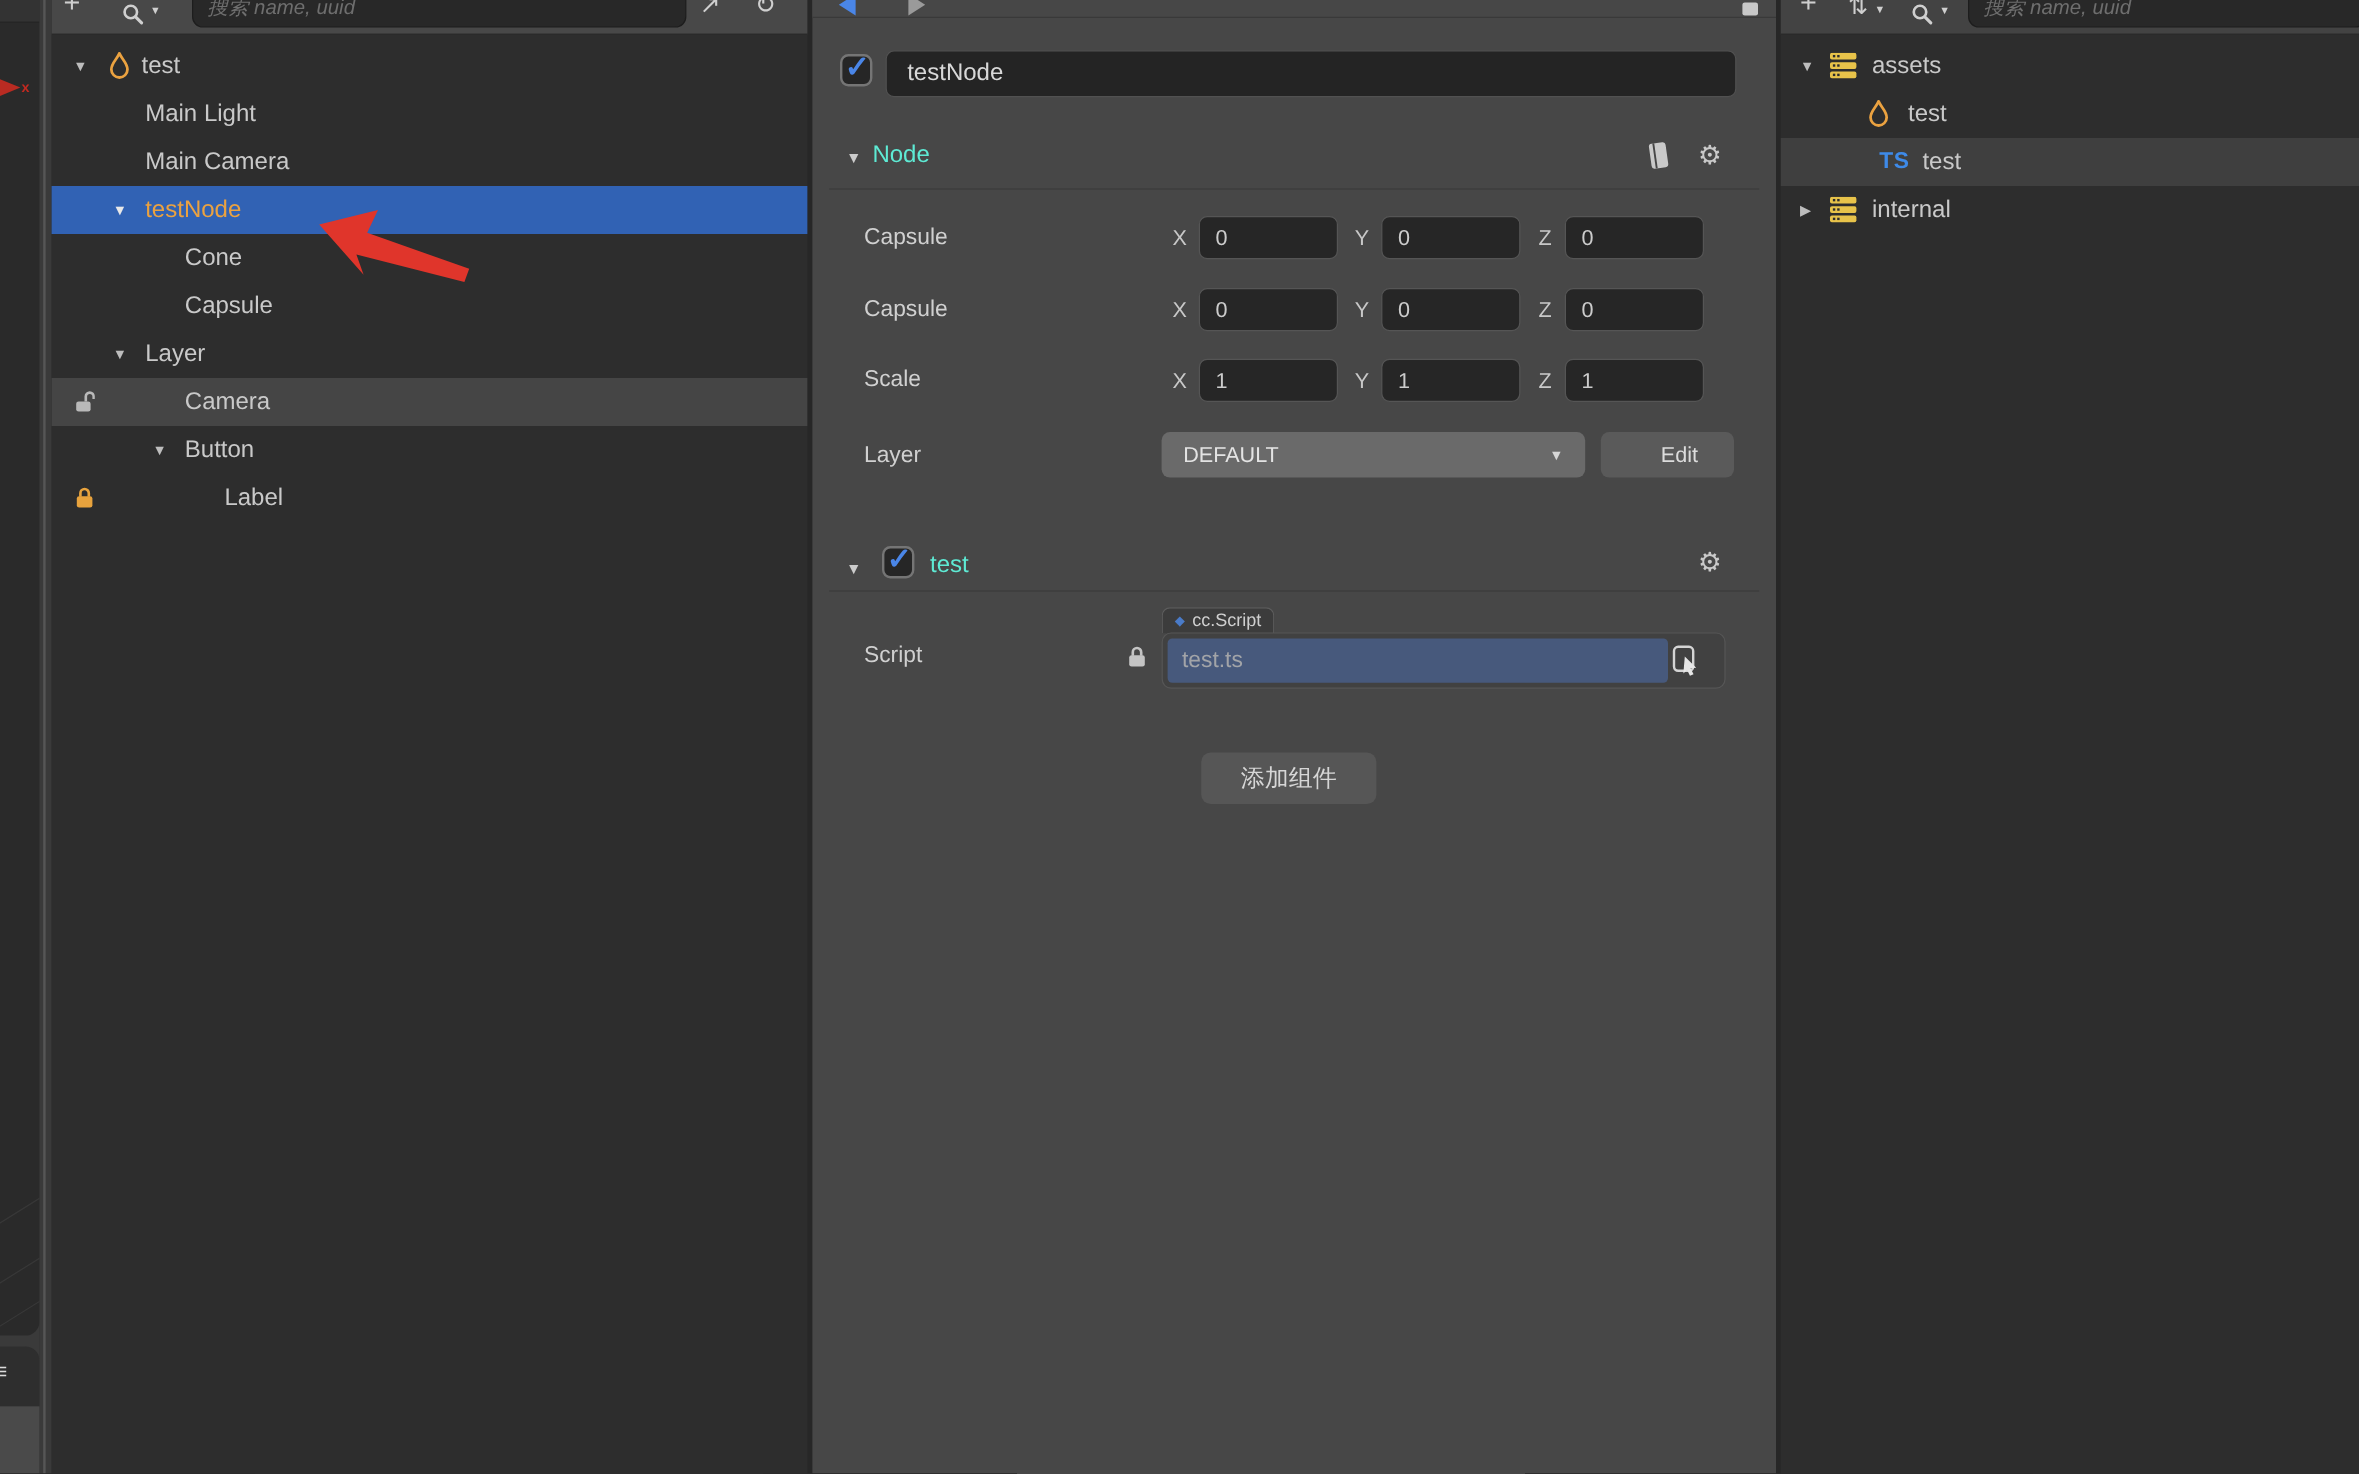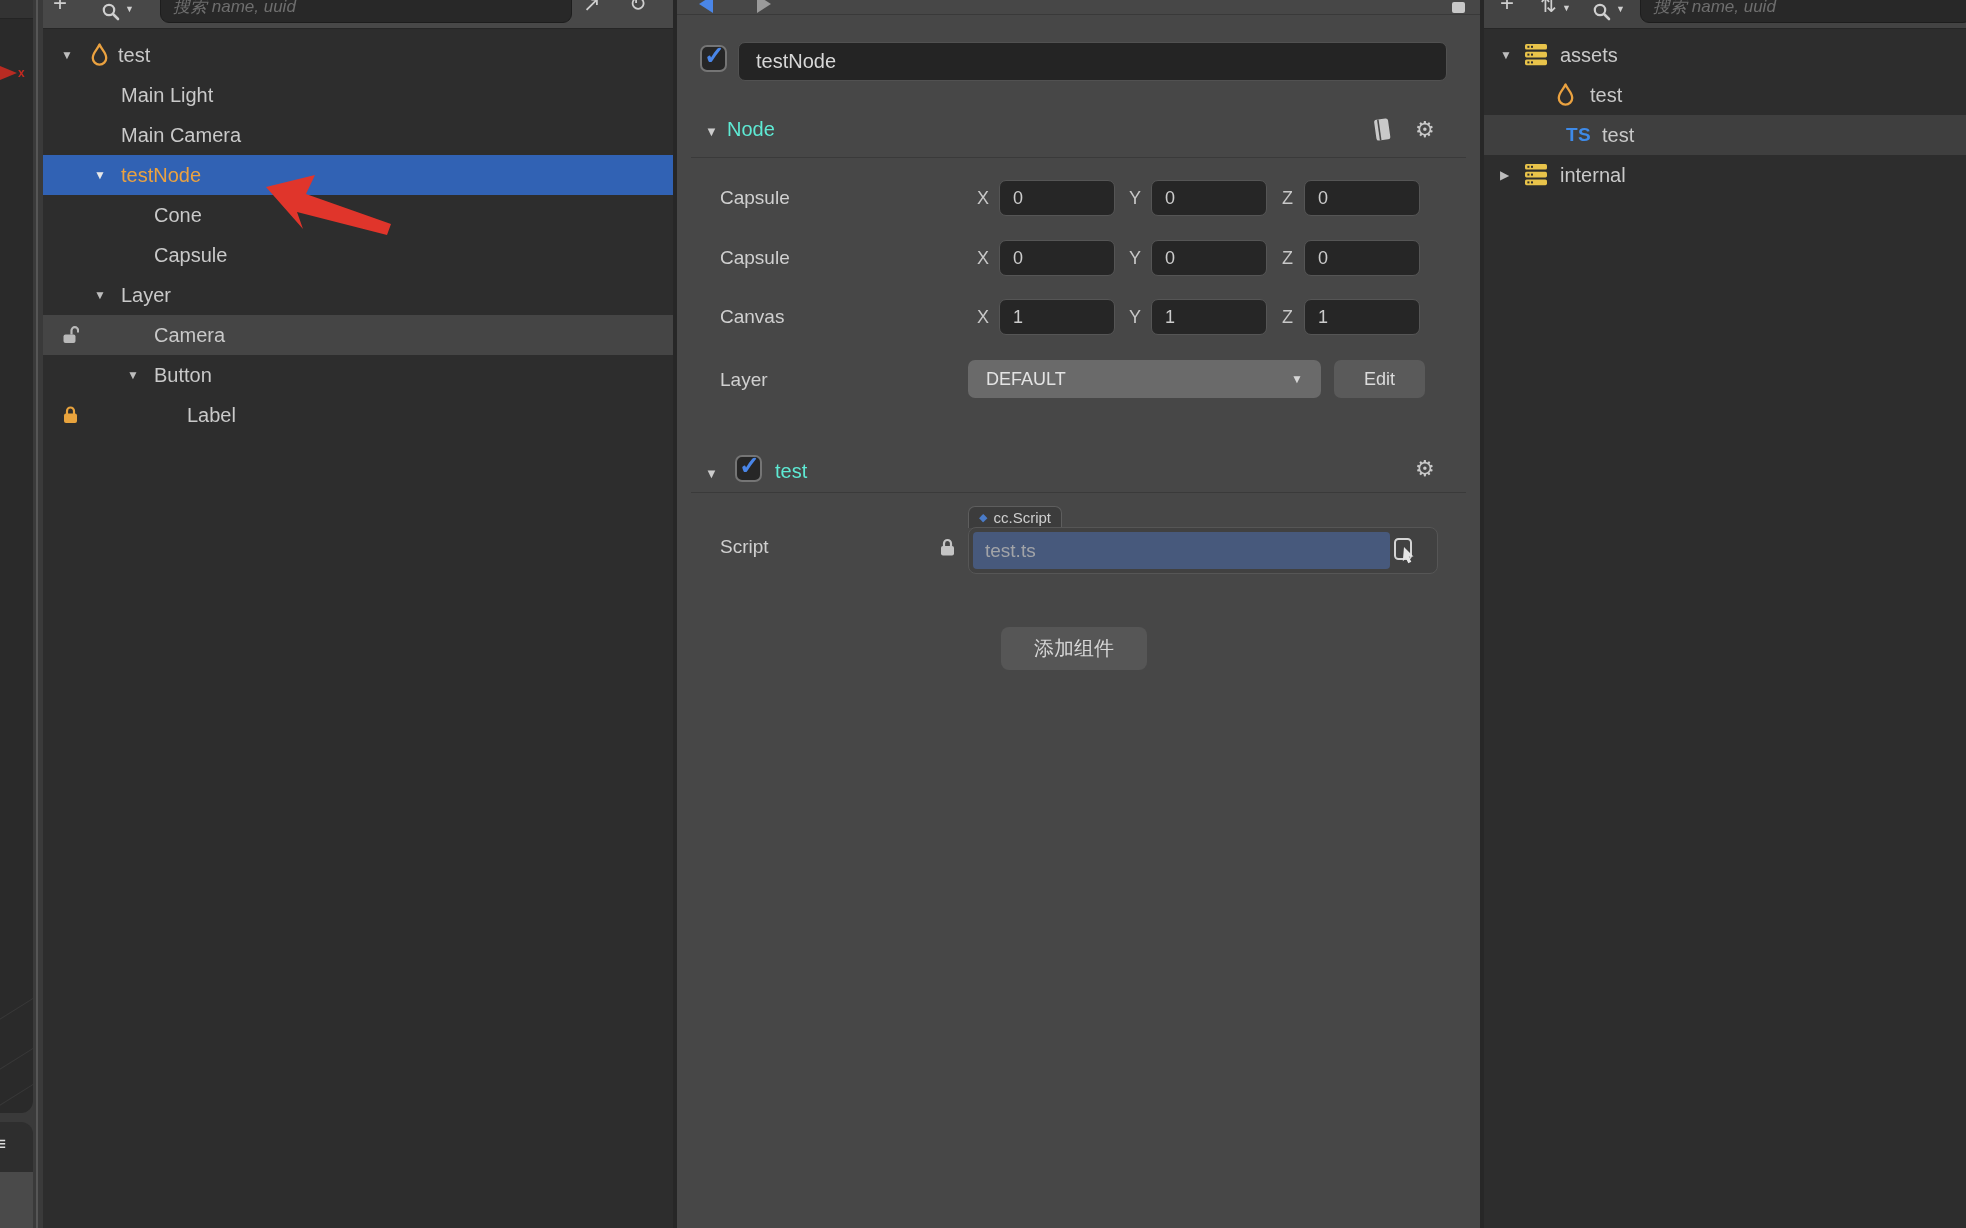--- a/index.html
+++ b/index.html
@@ -67,21 +67,21 @@
   .vrow{position:absolute;left:0;right:0;height:36px;}
   .vlabel{position:absolute;left:43px;top:50%;transform:translateY(-50%);font-size:19px;color:#d0d0d0;}
   .axis{position:absolute;top:0;height:36px;display:flex;align-items:center;}
   .axletter{font-size:18px;color:#c8c8c8;width:22px;flex:0 0 22px;}
   .axinput{width:116px;height:36px;background:#262626;border:1px solid #555555;border-radius:7px;color:#cccccc;
            font-size:18px;padding:0 13px;box-sizing:border-box;outline:none;font-family:"Liberation Sans",sans-serif;}
   .dropdown{position:absolute;left:291px;width:353px;height:38px;background:#6a6a6a;border-radius:7px;display:flex;
             align-items:center;color:#e3e3e3;font-size:18px;padding:0 18px;box-sizing:border-box;}
   .dd-caret{margin-left:auto;font-size:12px;color:#d6d6d6;}
   .btn{display:flex;align-items:center;justify-content:center;border-radius:7px;color:#dcdcdc;}
-  .edit-btn{position:absolute;left:657px;width:91px;height:38px;background:#5a5a5a;font-size:18px;}
+  .edit-btn{position:absolute;left:657px;width:91px;height:38px;background:#5a5a5a;font-size:18px;padding-left:20px;}
   .gearpos{position:absolute;left:738px;font-size:22px;color:#c9c9c9;}
   .bookpos{position:absolute;left:696px;transform:rotate(-8deg);}
   .scr-tag{position:absolute;left:291px;top:506px;height:22px;background:#3c3c3c;border:1px solid #5e5e5e;border-bottom:none;
            border-radius:7px 7px 0 0;display:flex;align-items:center;padding:0 10px;font-size:15px;color:#cfcfcf;gap:6px;box-sizing:border-box;}
   .scr-diamond{color:#4a7bc8;font-size:11px;}
   .scr-outer{position:absolute;left:291px;top:527px;width:470px;height:47px;background:#414141;border:1px solid #565656;
              border-radius:8px;box-sizing:border-box;}
   .scr-input{position:absolute;left:296px;top:532px;width:417px;height:37px;background:#47597c;border-radius:4px;
              color:#a2a4a8;font-size:19px;display:flex;align-items:center;padding:0 12px;box-sizing:border-box;}
   .add-btn{position:absolute;left:324px;top:627px;width:146px;height:43px;background:#565656;border-radius:8px;
@@ -250,21 +250,21 @@
           <div class="axis" style="left: 452px;">
             <span class="axletter">Y</span>
             <input class="axinput" value="0" style="">
           </div>
           <div class="axis" style="left: 605px;">
             <span class="axletter">Z</span>
             <input class="axinput" value="0" style="">
           </div>
         </div>
         <div class="vrow" style="top: 299px;">
-          <span class="vlabel">Canvas</span>
+          <span class="vlabel">Scale</span>
           <div class="axis" style="left: 300px;">
             <span class="axletter">X</span>
             <input class="axinput" value="1" style="">
           </div>
           <div class="axis" style="left: 452px;">
             <span class="axletter">Y</span>
             <input class="axinput" value="1" style="">
           </div>
           <div class="axis" style="left: 605px;">
             <span class="axletter">Z</span>

